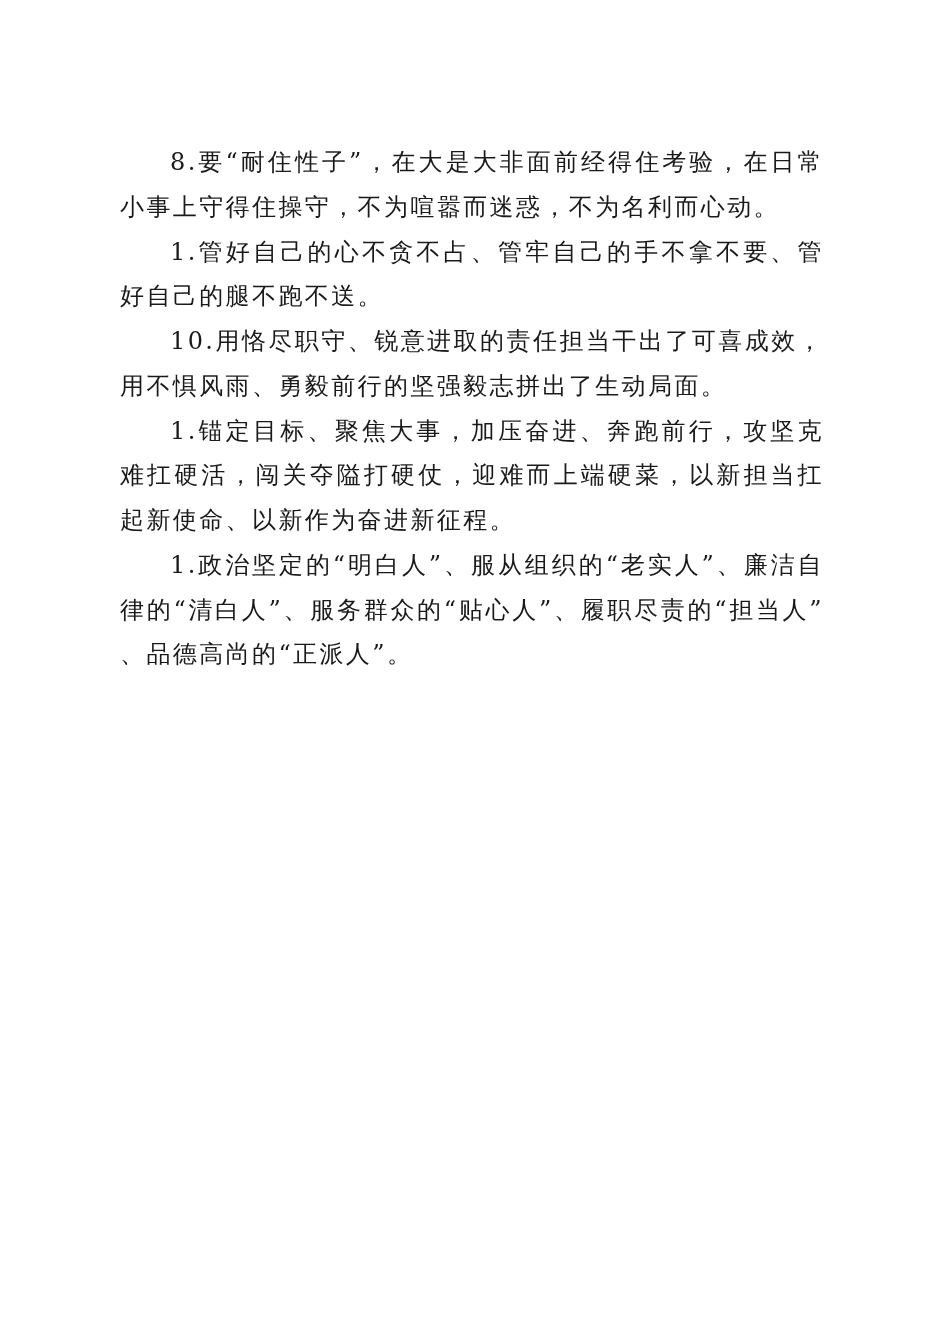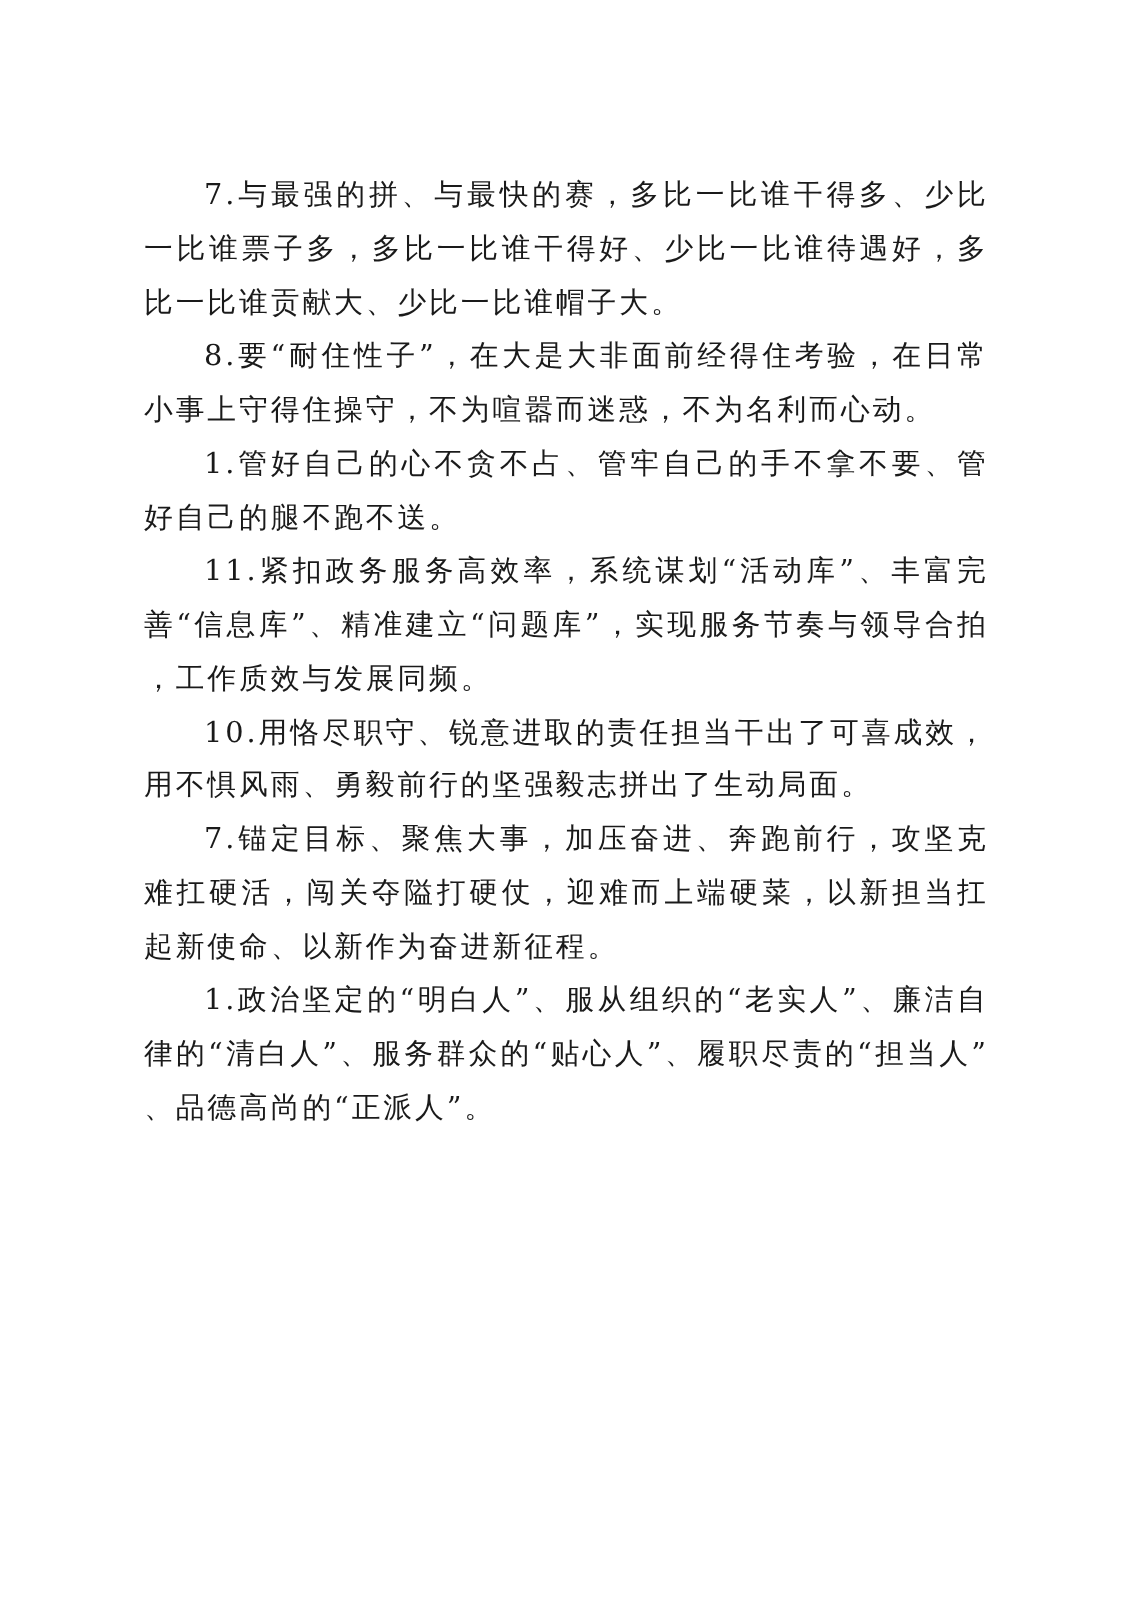--- a/index.html
+++ b/index.html
@@ -30,20 +30,18 @@
       text-justify: inter-character;
       letter-spacing: 2.4px;
       word-break: break-all;
       line-break: anywhere;
     }
   </style>
 </head>
 <body>
 
 <div class="page">
-  <p class="para">7.与最强的拼、与最快的赛，多比一比谁干得多、少比一比谁票子多，多比一比谁干得好、少比一比谁待遇好，多比一比谁贡献大、少比一比谁帽子大。</p>
   <p class="para">8.要“耐住性子”，在大是大非面前经得住考验，在日常小事上守得住操守，不为喧嚣而迷惑，不为名利而心动。</p>
   <p class="para">1.管好自己的心不贪不占、管牢自己的手不拿不要、管好自己的腿不跑不送。</p>
-  <p class="para">11.紧扣政务服务高效率，系统谋划“活动库”、丰富完善“信息库”、精准建立“问题库”，实现服务节奏与领导合拍，工作质效与发展同频。</p>
   <p class="para">10.用恪尽职守、锐意进取的责任担当干出了可喜成效，用不惧风雨、勇毅前行的坚强毅志拼出了生动局面。</p>
-  <p class="para">7.锚定目标、聚焦大事，加压奋进、奔跑前行，攻坚克难扛硬活，闯关夺隘打硬仗，迎难而上端硬菜，以新担当扛起新使命、以新作为奋进新征程。</p>
+  <p class="para">1.锚定目标、聚焦大事，加压奋进、奔跑前行，攻坚克难扛硬活，闯关夺隘打硬仗，迎难而上端硬菜，以新担当扛起新使命、以新作为奋进新征程。</p>
   <p class="para">1.政治坚定的“明白人”、服从组织的“老实人”、廉洁自律的“清白人”、服务群众的“贴心人”、履职尽责的“担当人”、品德高尚的“正派人”。</p>
 </div>
 
 </body></html>

